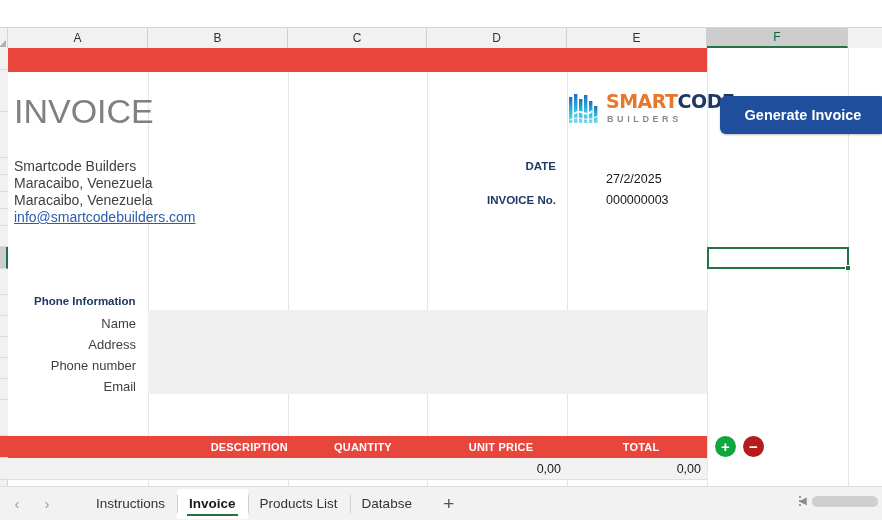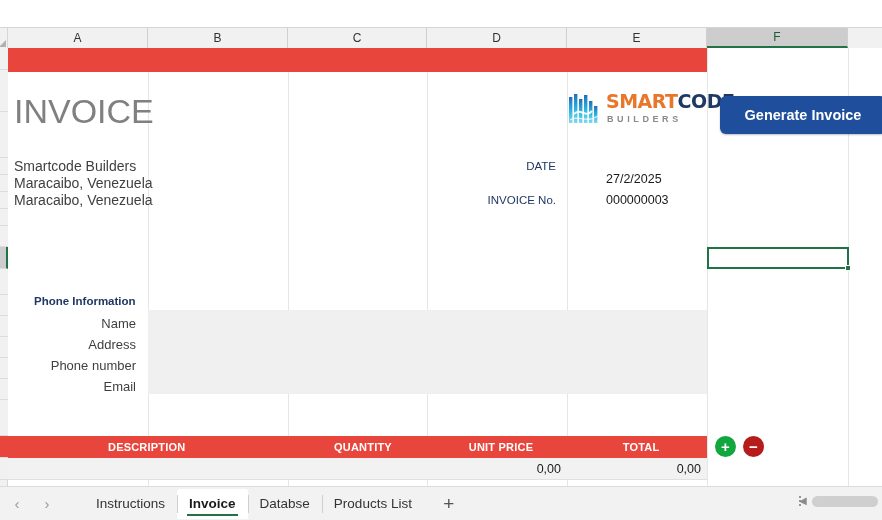--- a/index.html
+++ b/index.html
@@ -133,21 +133,21 @@
     line-height: 1;
   }
   .logo-text .s1 { color: #e8762b; }
   .logo-text .s2 { color: #1f3864; }
   .logo-sub {
     position: absolute; left: 39px; top: 24px;
     font-size: 9px; color: #8a8a8a; letter-spacing: 3.6px; font-weight: bold;
   }
 
   .meta-label {
-    position: absolute; font-size: 11.5px; font-weight: normal;
+    position: absolute; font-size: 11.5px; font-weight: bold;
     color: #1f3864; text-align: right;
   }
   .meta-value {
     position: absolute; font-size: 12.5px; color: #1a1a1a;
   }
 
   .sel-cell {
     position: absolute; left: 699px; top: 199px;
     width: 142px; height: 22px;
     border: 2px solid #217346; background: #ffffff;
@@ -319,20 +319,21 @@
     <div class="gridline-v" style="left:840px;"></div>
 
     <div class="red-band"></div>
 
     <div class="invoice-title">INVOICE</div>
 
     <div class="company-block">
       <div>Smartcode Builders</div>
       <div>Maracaibo, Venezuela</div>
       <div>Maracaibo, Venezuela</div>
+      <div class="email">info@smartcodebuilders.com</div>
     </div>
 
     <div class="logo-wrap">
       <svg class="logo-mark" viewBox="0 0 34 32">
         <defs>
           <linearGradient id="lg" x1="0" y1="0" x2="0" y2="1">
             <stop offset="0%" stop-color="#1e6fbf"></stop>
             <stop offset="55%" stop-color="#2fb8e0"></stop>
             <stop offset="100%" stop-color="#7fd9ef"></stop>
           </linearGradient>
@@ -365,21 +366,21 @@
     <div class="client-title">Phone Information</div>
 
     <div class="client-label" style="left:8px; top:268px;">Name</div>
     <div class="client-label" style="left:8px; top:289px;">Address</div>
     <div class="client-label" style="left:8px; top:310px;">Phone number</div>
     <div class="client-label" style="left:8px; top:331px;">Email</div>
 
     <div class="client-input-box"></div>
 
     <div class="items-header">
-      <span style="left:100px; width:180px; text-align:left;">DESCRIPTION</span>
+      <span style="left:100px; width:180px; text-align:right;">DESCRIPTION</span>
       <span style="left:290px; width:130px; text-align:center;">QUANTITY</span>
       <span style="left:428px; width:130px; text-align:center;">UNIT PRICE</span>
       <span style="left:568px; width:130px; text-align:center;">TOTAL</span>
     </div>
 
     <div class="items-row">
       <span style="left:8px; width:270px; text-align:left;"></span>
       <span style="left:290px; width:125px;"></span>
       <span style="left:428px; width:125px;">0,00</span>
       <span style="left:568px; width:125px;">0,00</span>
@@ -403,24 +404,24 @@
     <div class="nav-arrow">›</div>
 
     <div class="tab" style="margin-left:24px;">
       <span>Instructions</span>
     </div>
     <div class="tab active">
       <span>Invoice</span>
       <span class="tab-underline"></span>
     </div>
     <div class="tab">
+      <span>Products List</span>
+    </div>
+    <div class="tab">
       <span>Databse</span>
-    </div>
-    <div class="tab">
-      <span>Products List</span>
     </div>
     <div class="add-sheet">
       <span>+</span>
     </div>
 
     <div class="tabbar-right">
       <div class="tb-kebab">
         <i></i>
           <i></i>
           <i></i>

